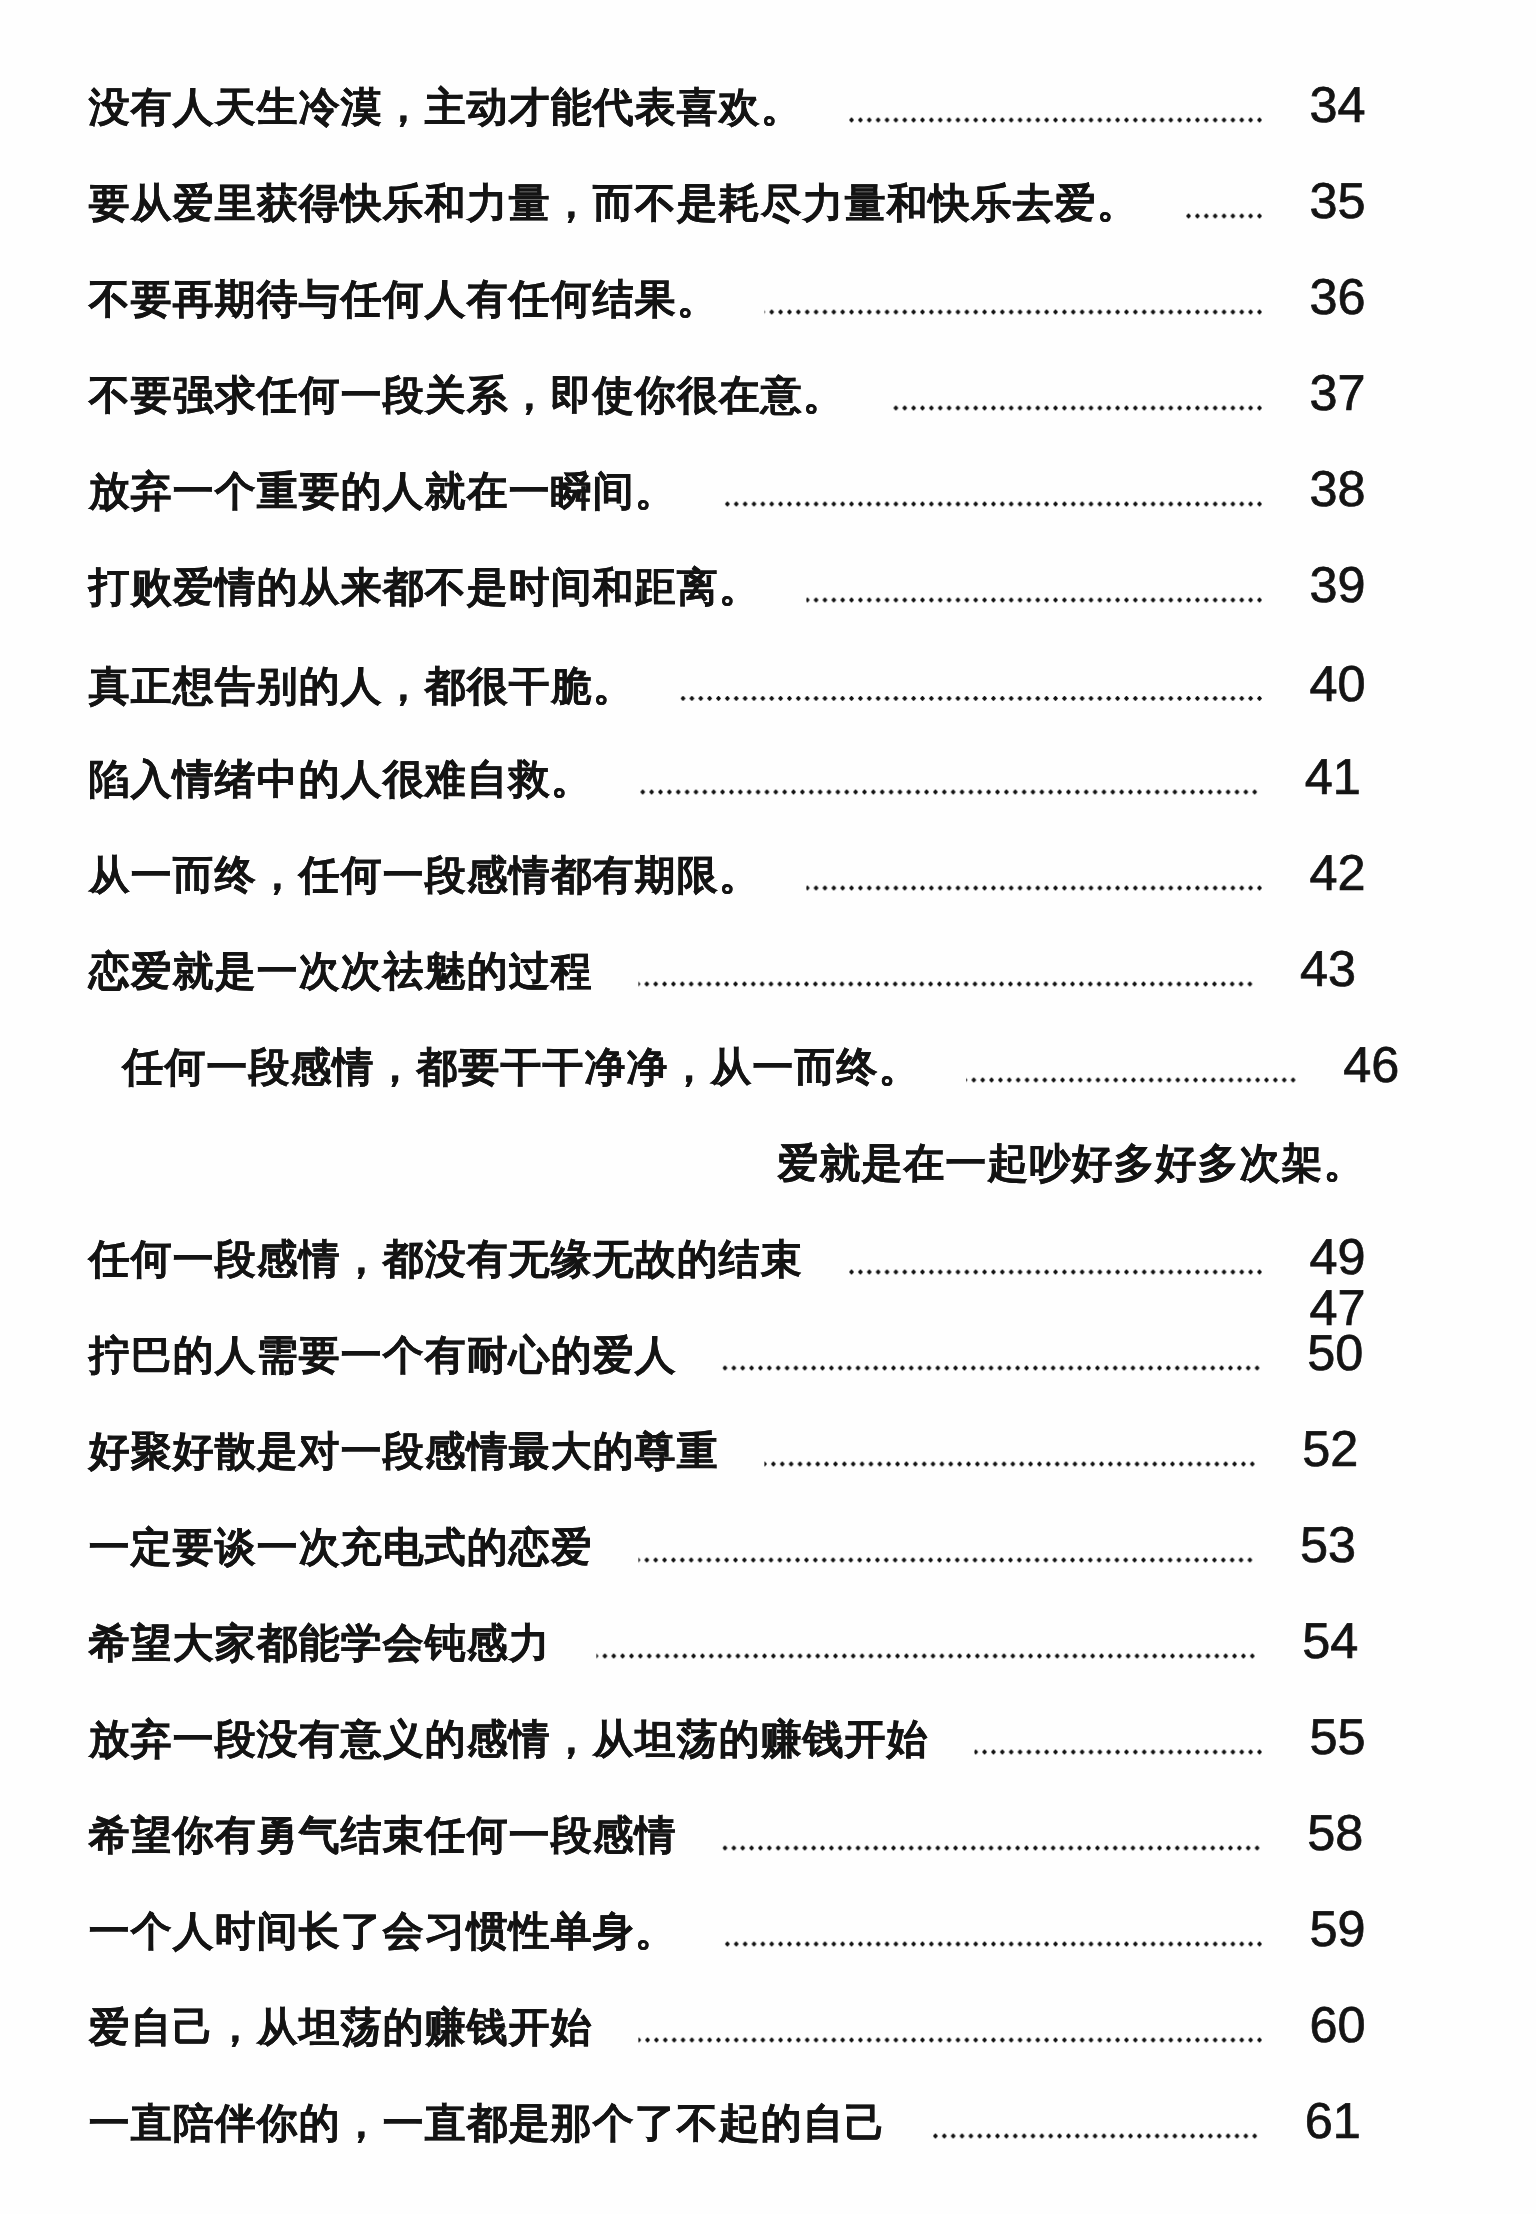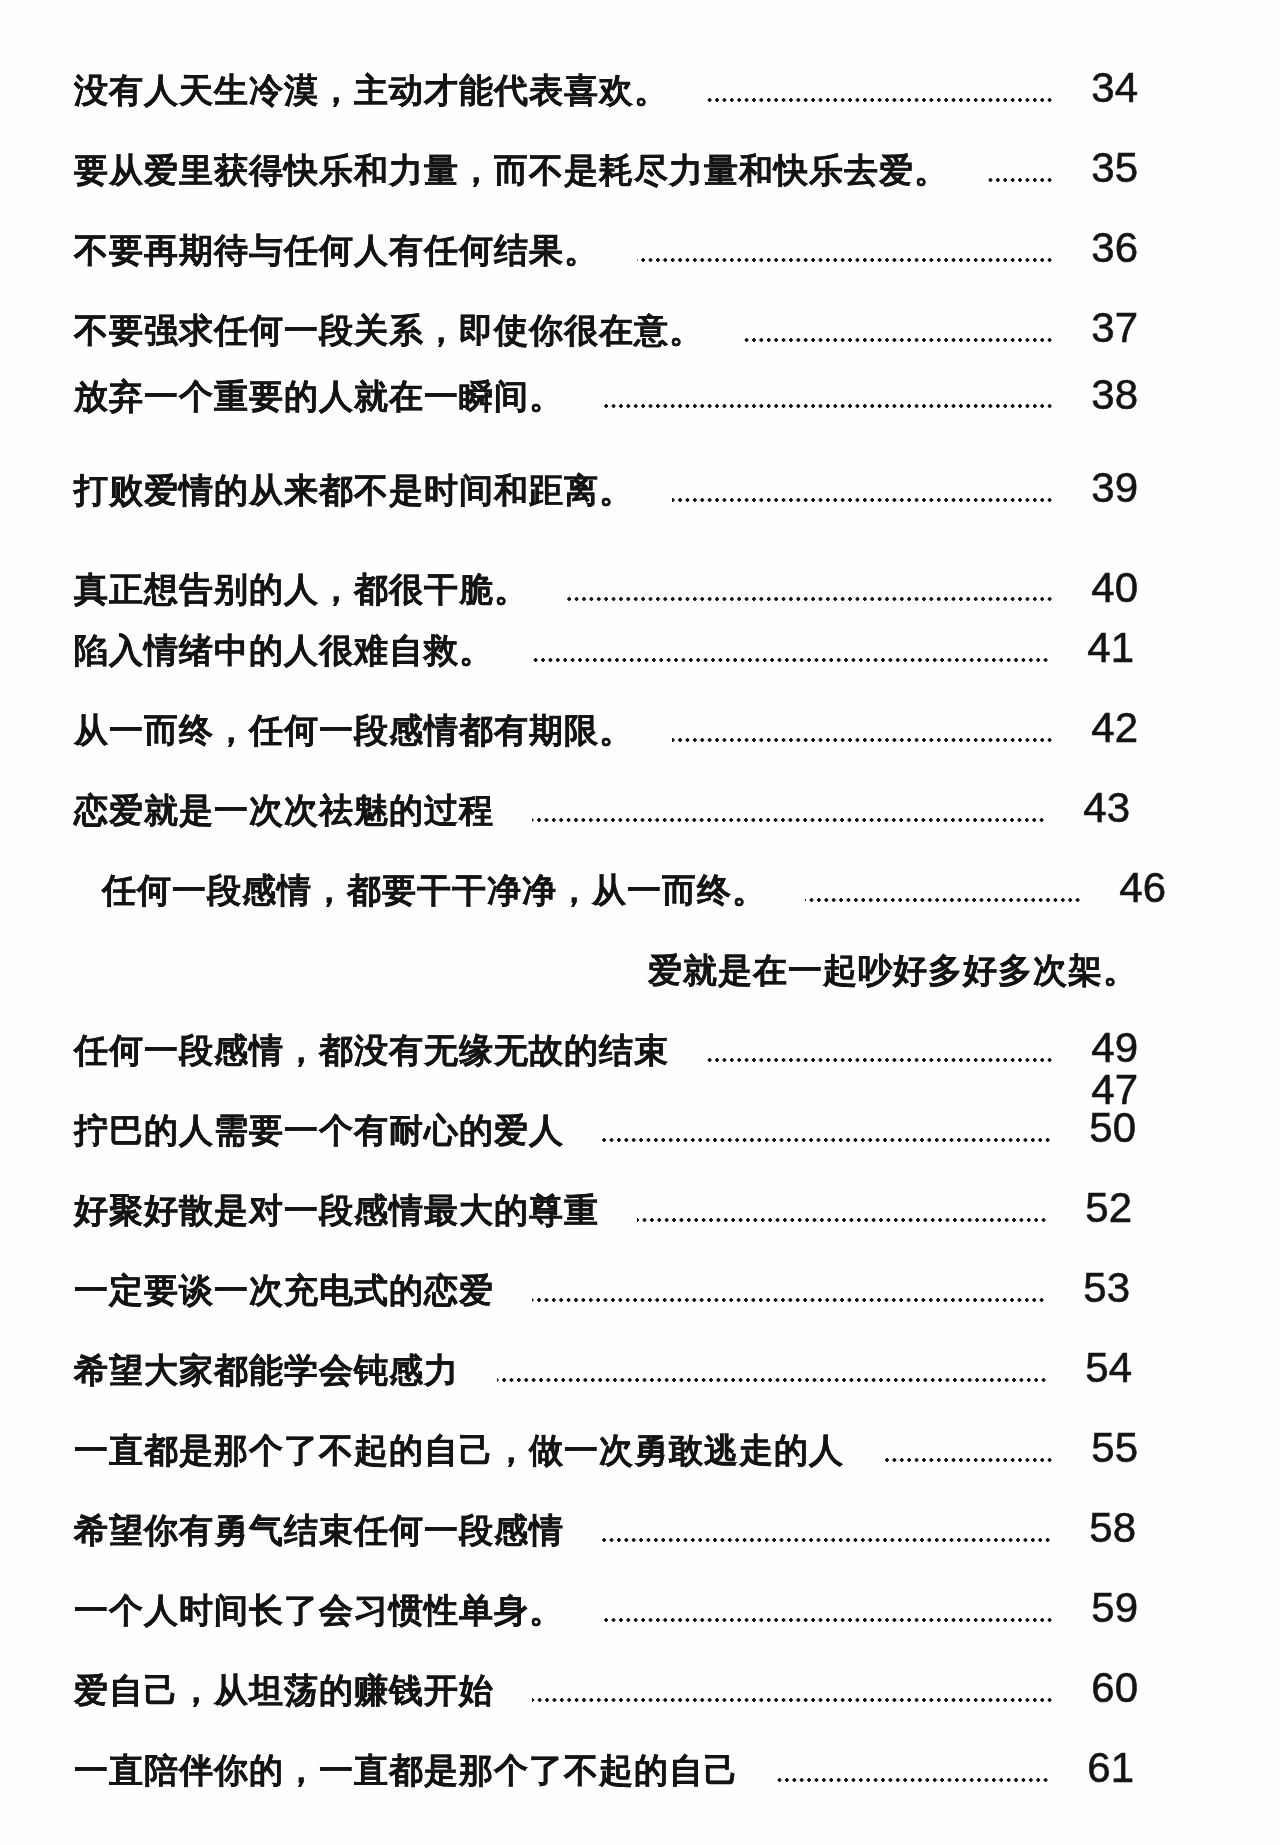--- a/index.html
+++ b/index.html
@@ -74,31 +74,31 @@
     <div class="toc-row" style="top: 226px; width: 1064px;">
     <span class="toc-title">不要再期待与任何人有任何结果。</span>
     <span class="toc-leader"></span>
     <span class="toc-page">36</span>
   </div>
     <div class="toc-row" style="top: 306px; width: 1064px;">
     <span class="toc-title">不要强求任何一段关系，即使你很在意。</span>
     <span class="toc-leader"></span>
     <span class="toc-page">37</span>
   </div>
-    <div class="toc-row" style="top: 372px; width: 1064px; align-items: center;">
+    <div class="toc-row" style="top: 386px; width: 1064px;">
     <span class="toc-title">放弃一个重要的人就在一瞬间。</span>
     <span class="toc-leader"></span>
     <span class="toc-page">38</span>
   </div>
     <div class="toc-row" style="top: 466px; width: 1064px;">
     <span class="toc-title">打败爱情的从来都不是时间和距离。</span>
     <span class="toc-leader"></span>
     <span class="toc-page">39</span>
   </div>
-    <div class="toc-row" style="top: 565px; width: 1064px; align-items: center;">
+    <div class="toc-row" style="top: 548px; width: 1064px;">
     <span class="toc-title">真正想告别的人，都很干脆。</span>
     <span class="toc-leader"></span>
     <span class="toc-page">40</span>
   </div>
     <div class="toc-row" style="top: 626px; width: 1060px;">
     <span class="toc-title">陷入情绪中的人很难自救。</span>
     <span class="toc-leader"></span>
     <span class="toc-page">41</span>
   </div>
     <div class="toc-row" style="top: 706px; width: 1064px;">
@@ -140,21 +140,21 @@
     <span class="toc-title">一定要谈一次充电式的恋爱</span>
     <span class="toc-leader"></span>
     <span class="toc-page">53</span>
   </div>
     <div class="toc-row" style="top: 1346px; width: 1058px;">
     <span class="toc-title">希望大家都能学会钝感力</span>
     <span class="toc-leader"></span>
     <span class="toc-page">54</span>
   </div>
     <div class="toc-row" style="top: 1426px; width: 1064px;">
-    <span class="toc-title">一直都是那个了不起的自己，做一次勇敢逃走的人</span>
+    <span class="toc-title">放弃一段没有意义的感情，从坦荡的赚钱开始</span>
     <span class="toc-leader"></span>
     <span class="toc-page">55</span>
   </div>
     <div class="toc-row" style="top: 1506px; width: 1062px; align-items: flex-end;">
     <span class="toc-title">希望你有勇气结束任何一段感情</span>
     <span class="toc-leader"></span>
     <span class="toc-page">58</span>
   </div>
     <div class="toc-row" style="top: 1586px; width: 1064px;">
     <span class="toc-title">一个人时间长了会习惯性单身。</span>

